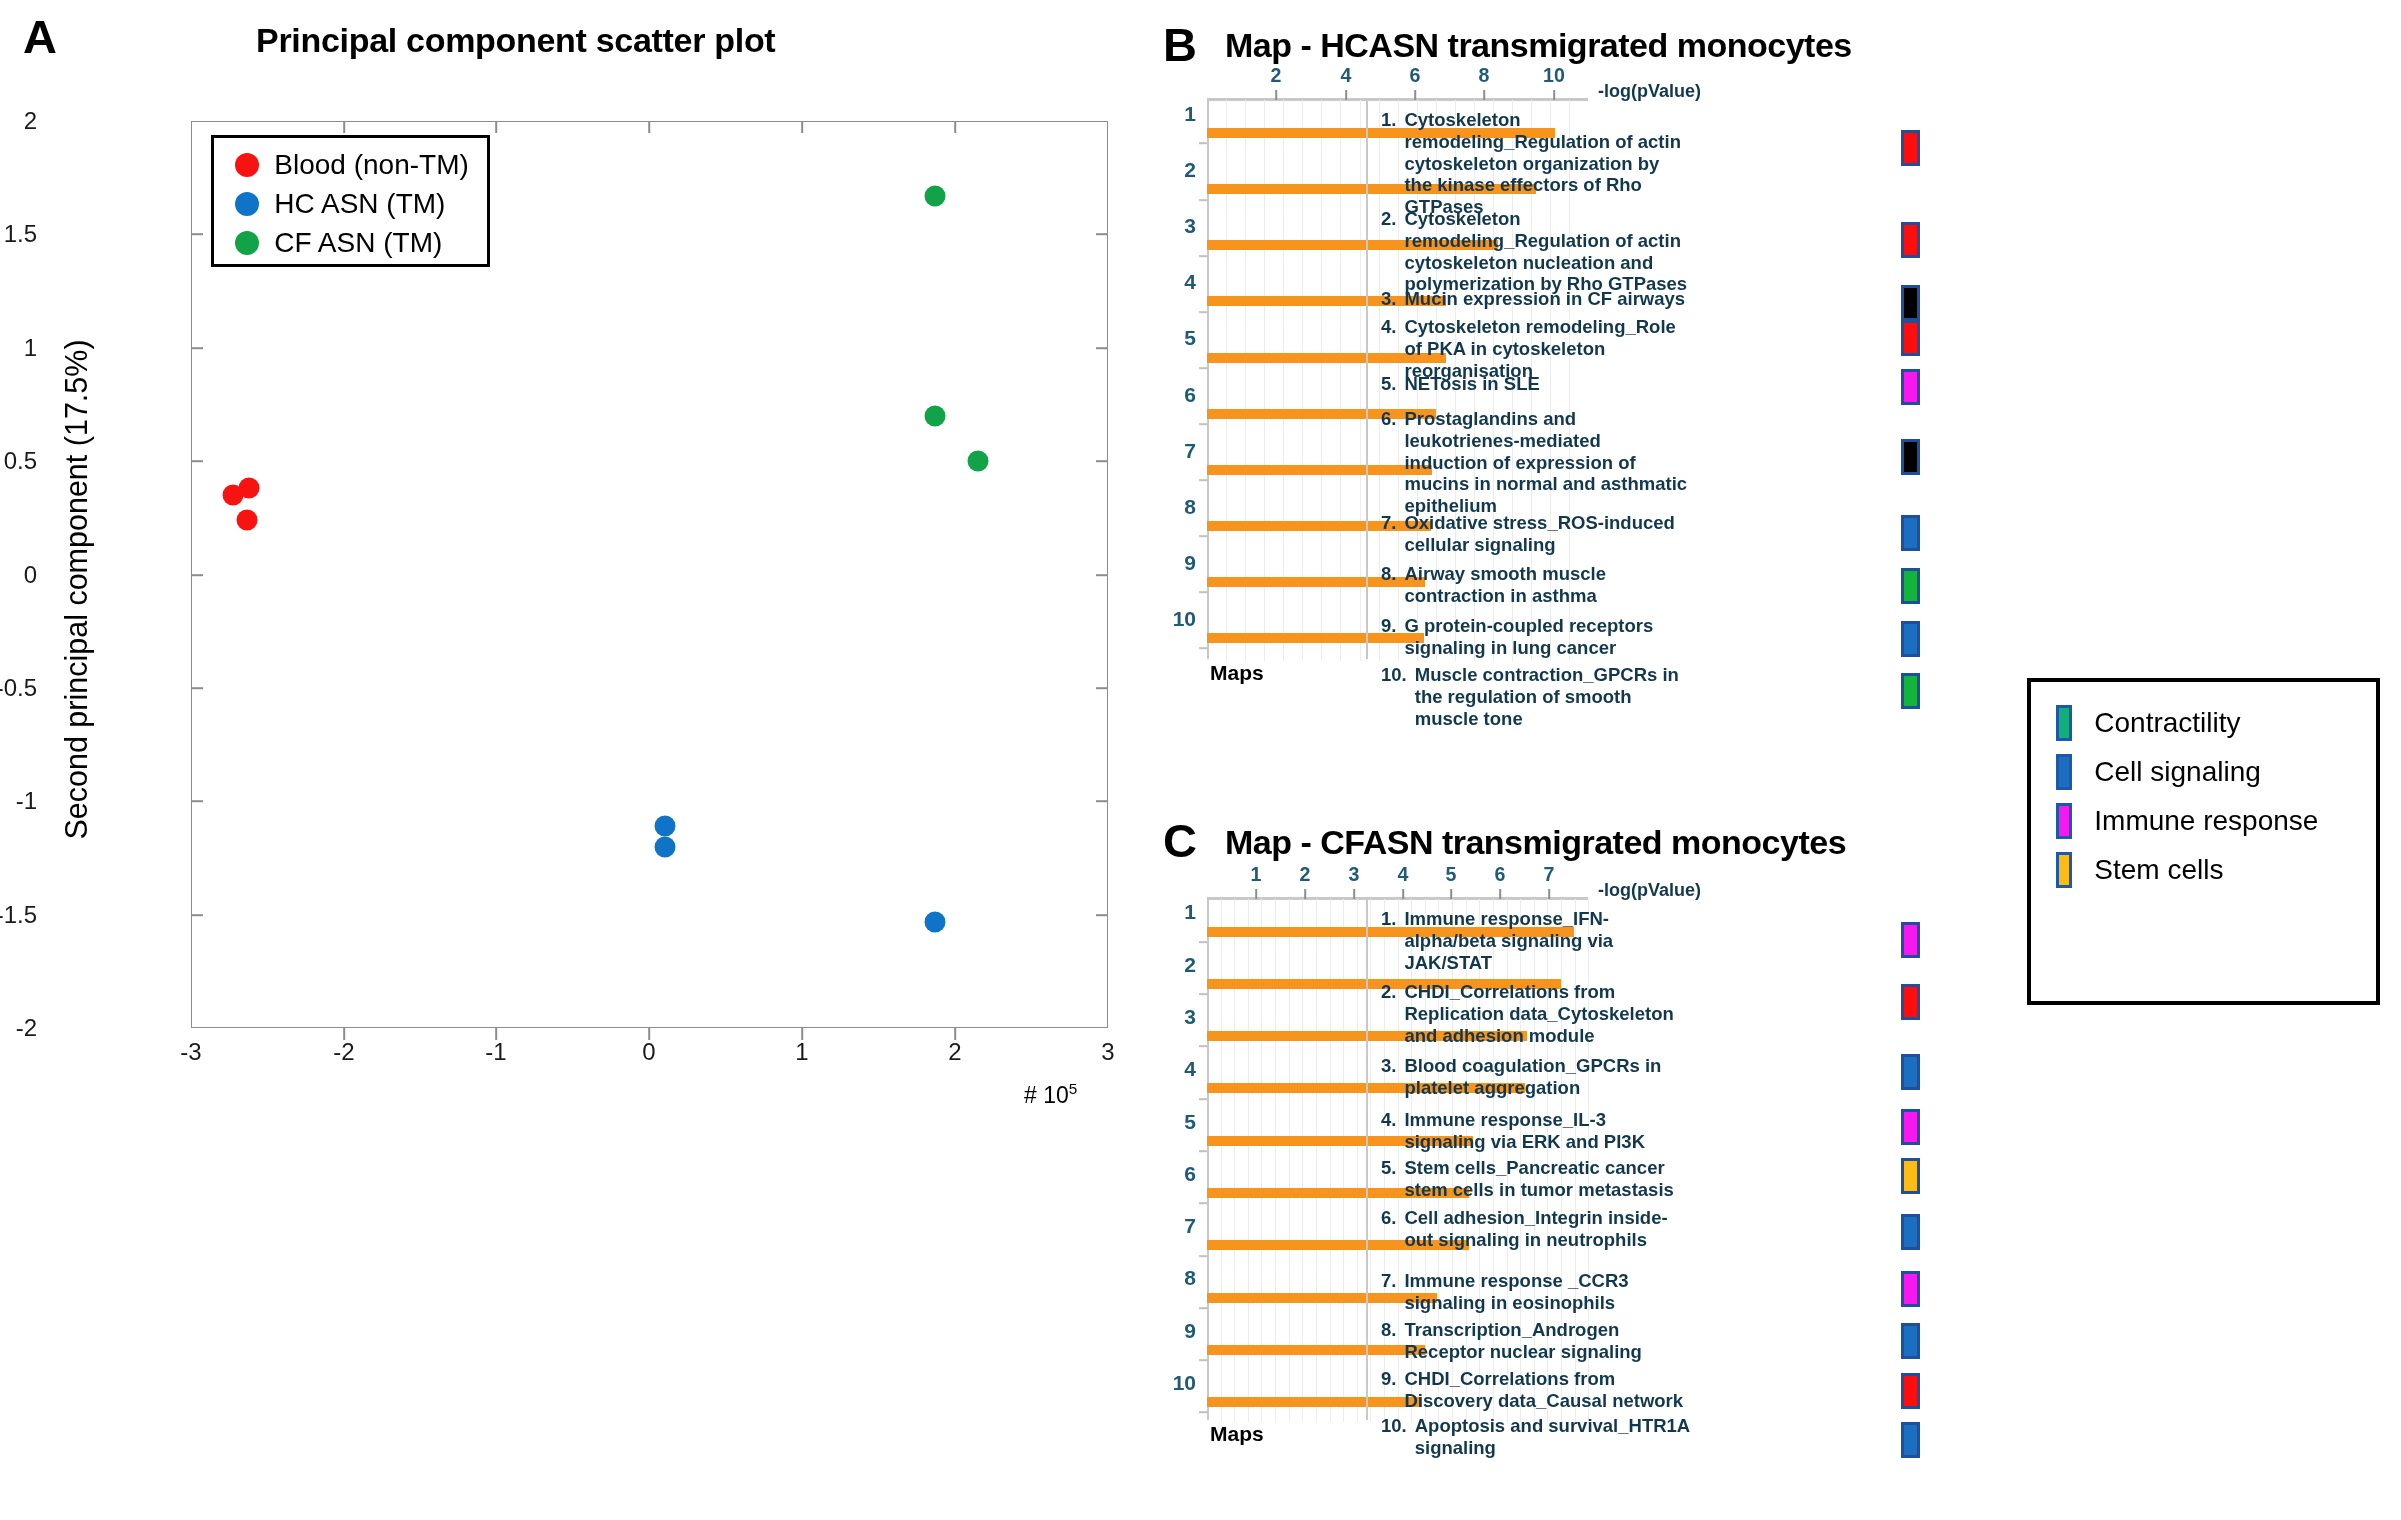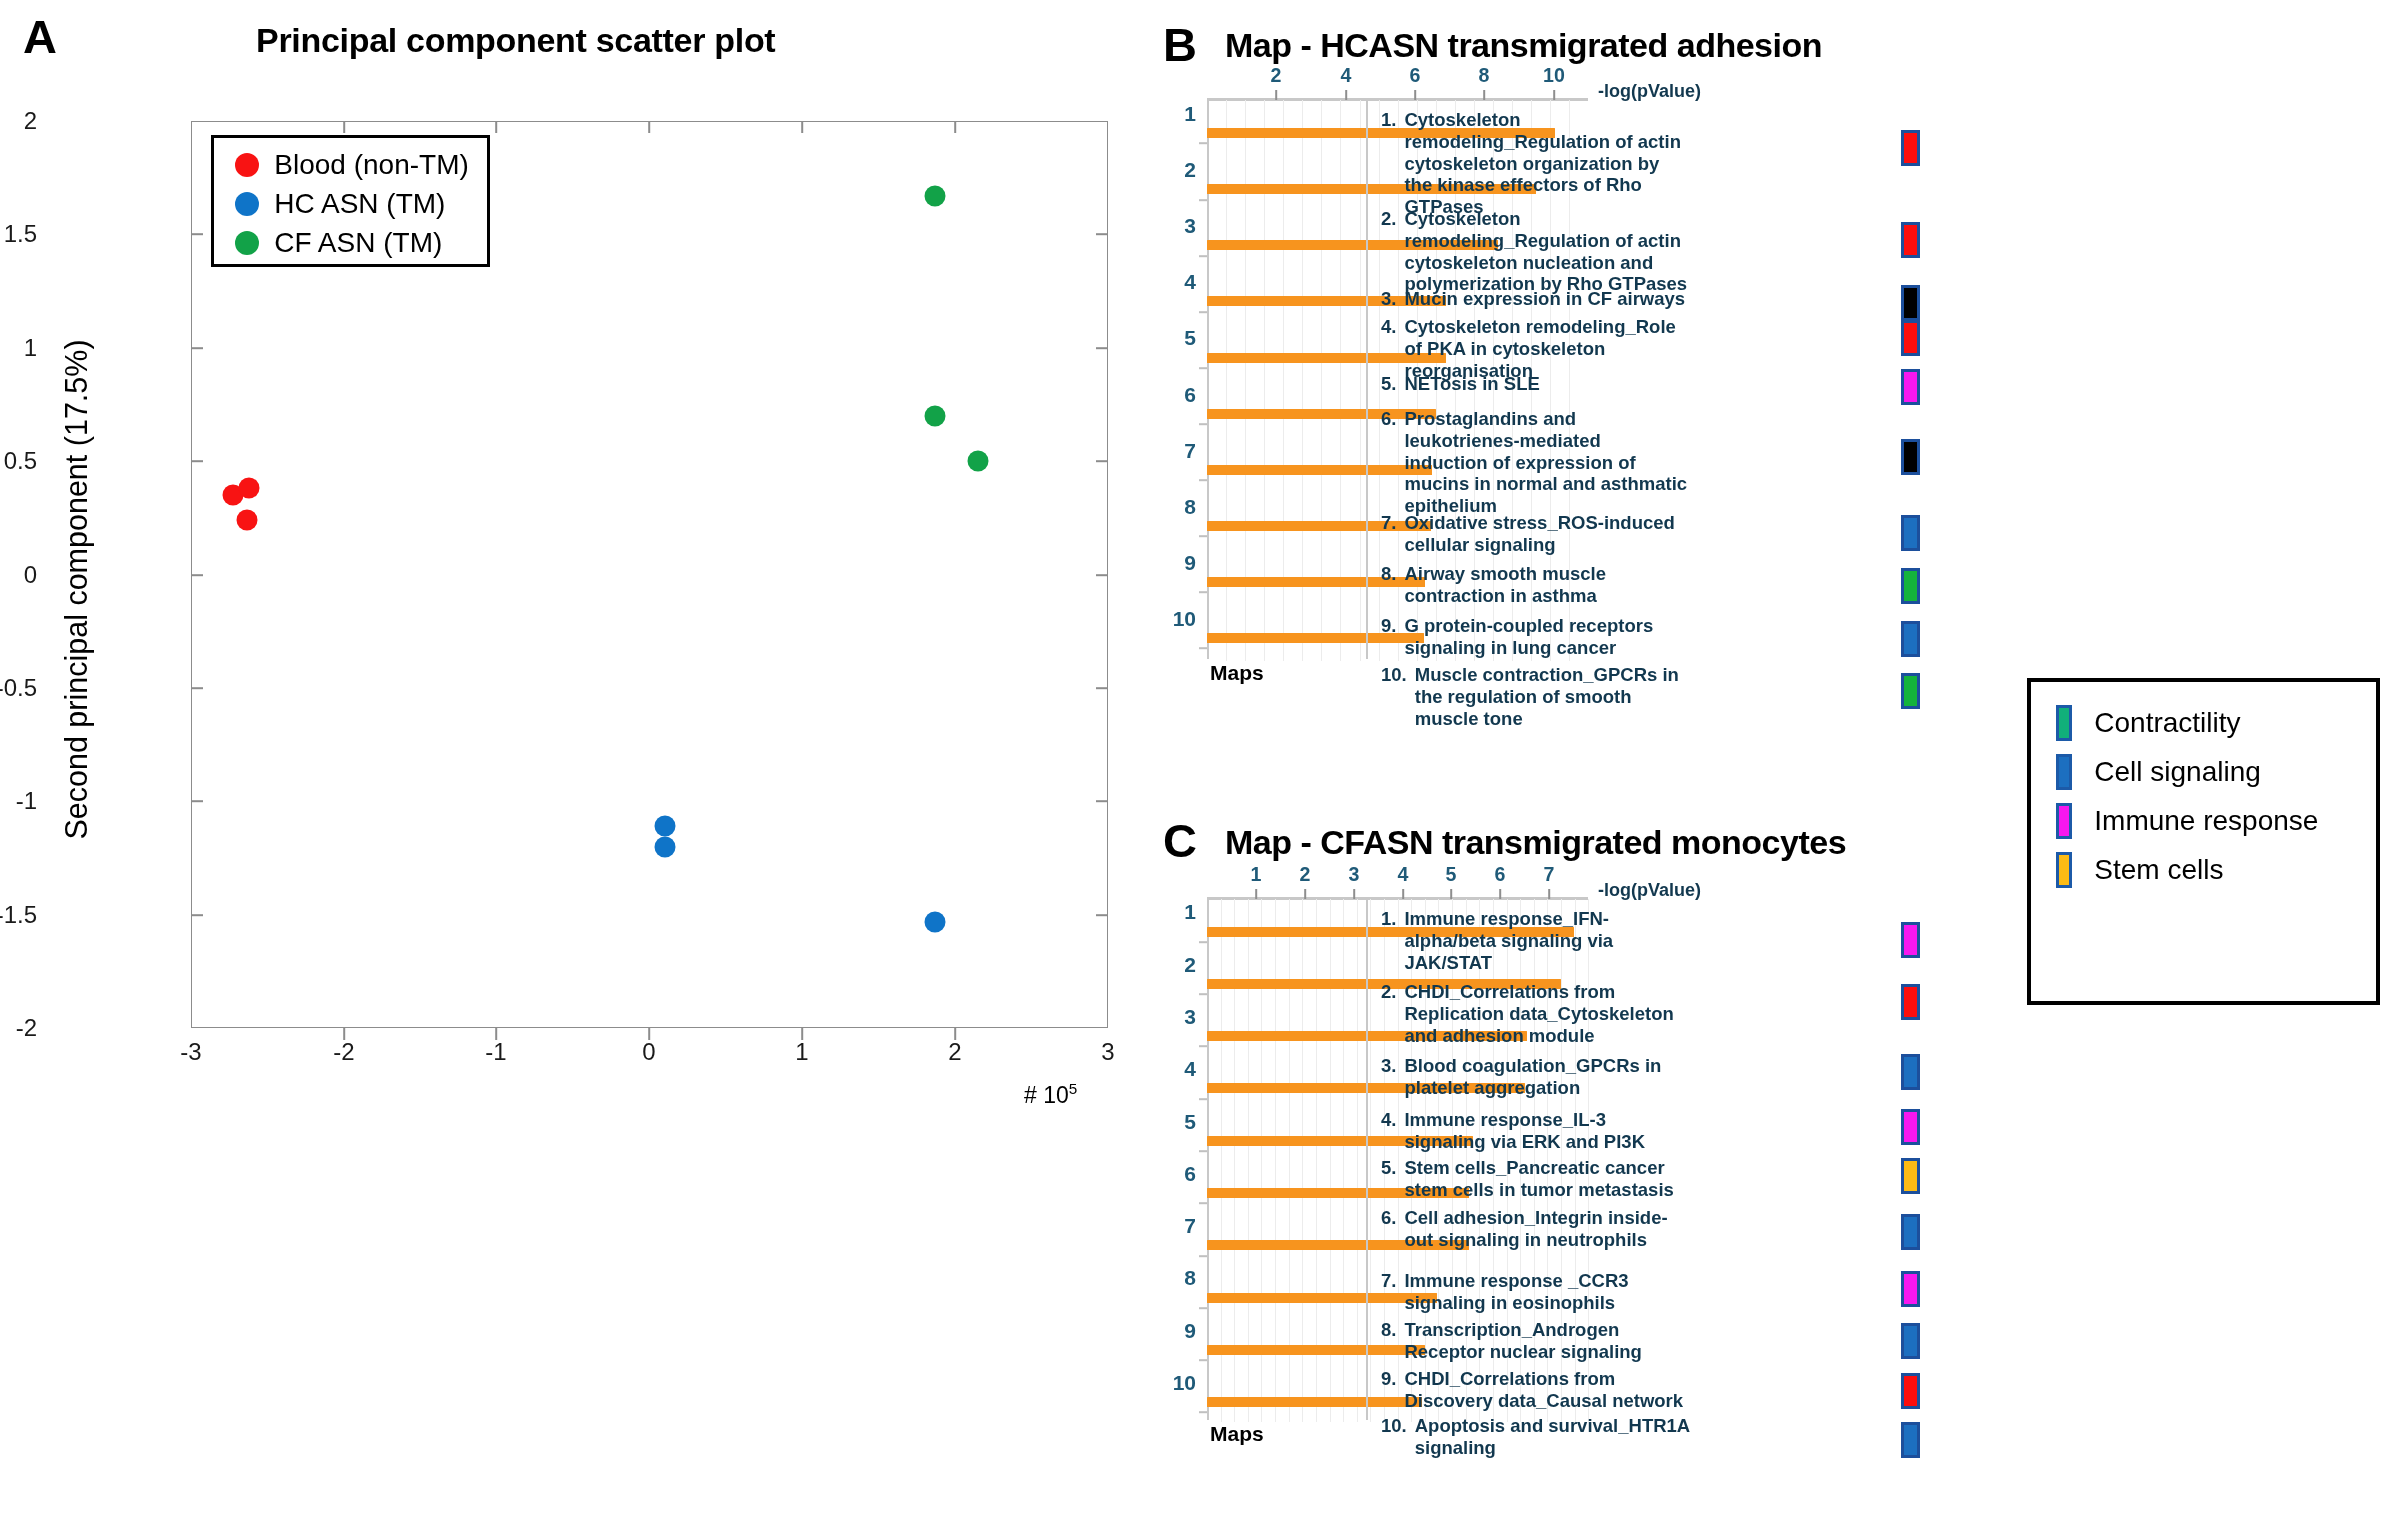--- a/index.html
+++ b/index.html
@@ -361,21 +361,21 @@
       <span class="item-text">G protein-coupled receptors signaling in lung cancer</span>
     </div>
     <div class="swatch" style="left: 746px; top: 556px; background: rgb(28, 111, 192);"></div>
     <div class="item" style="left: 226px; top: 599px;">
       <span class="item-num">10.</span>
       <span class="item-text">Muscle contraction_GPCRs in the regulation of smooth muscle tone</span>
     </div>
     <div class="swatch" style="left: 746px; top: 608px; background: rgb(20, 179, 60);"></div>
   </div>
 <div class="panel-letter" id="letter-b">B</div>
-<div class="panel-title" id="title-b">Map - HCASN transmigrated adhesion</div>
+<div class="panel-title" id="title-b">Map - HCASN transmigrated monocytes</div>
 
 <div class="map-panel" id="panel-c">
     <div class="map-axis-area">
       <div class="axis-top-line"></div>
       <div class="axis-left-line" style="height: 523px;"></div>
       <div class="axis-minor-grid" style="left: 13.6px; height: 523px;"></div>
       <div class="axis-minor-grid" style="left: 27px; height: 523px;"></div>
       <div class="axis-minor-grid" style="left: 41px; height: 523px;"></div>
       <div class="axis-minor-grid" style="left: 54px; height: 523px;"></div>
       <div class="axis-minor-grid" style="left: 68px; height: 523px;"></div>

